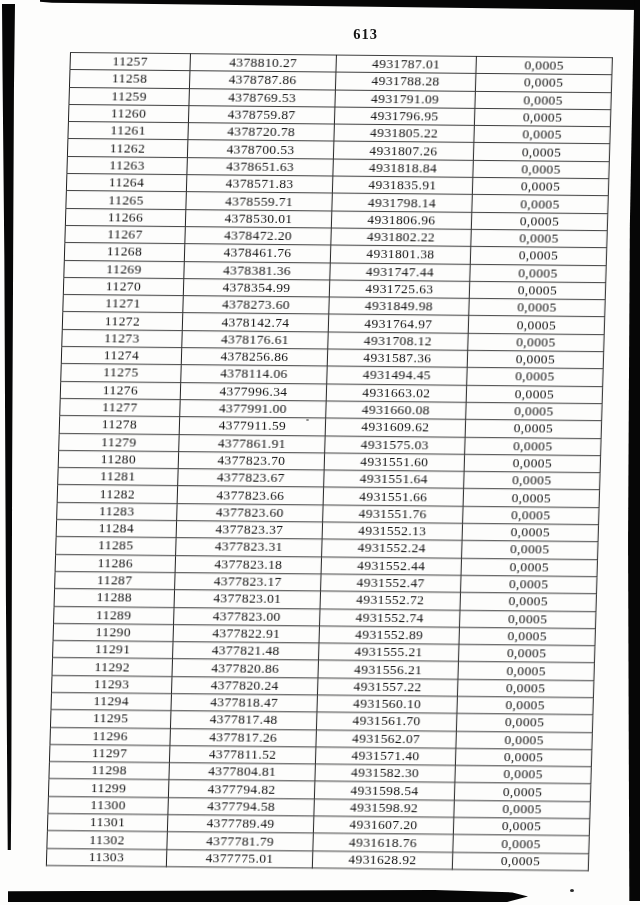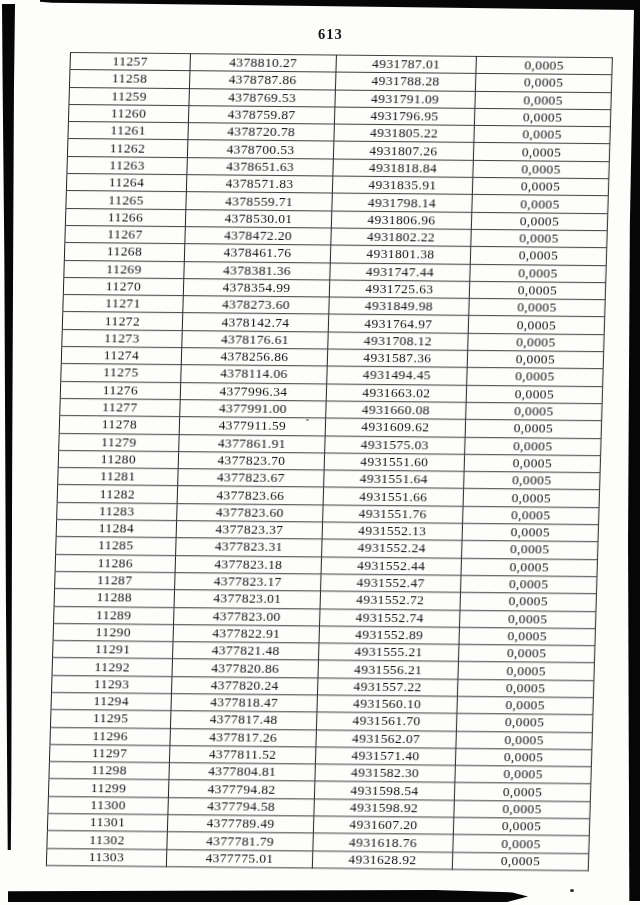--- a/index.html
+++ b/index.html
@@ -33,21 +33,21 @@
     clip-path: polygon(0 10%, 82% 0, 97% 20%, 100% 55%, 96% 100%, 0 100%);
   }
   .noise-dot {
     position: absolute; background: #2b2b2b; border-radius: 50%;
   }
   .dot-a { left: 570px; top: 889px; width: 4px; height: 3px; }
   .dot-b { left: 306px; top: 419px; width: 3px; height: 2px; opacity: .55; }
   
   .page-number {
     position: absolute; left: 318px; top: 26px; width: 60px;
-    text-align: left;
+    text-align: right;
     font-size: 14.5px; letter-spacing: 1px;
     color: #141414; font-weight: 600;
   }
   
   .table-wrap {
     position: absolute; left: 70px; top: 52px; width: 544px;
     transform: skewX(-1.7deg) skewY(0.55deg);
     transform-origin: top left;
     filter: blur(0.22px);
   }

